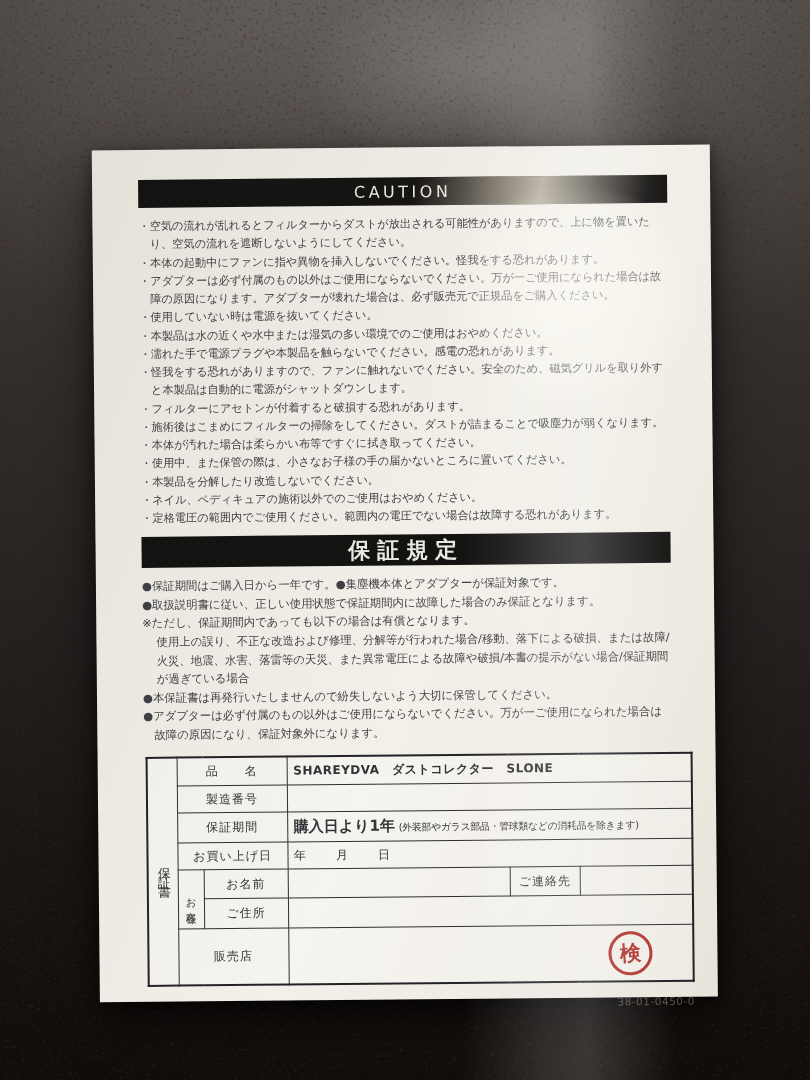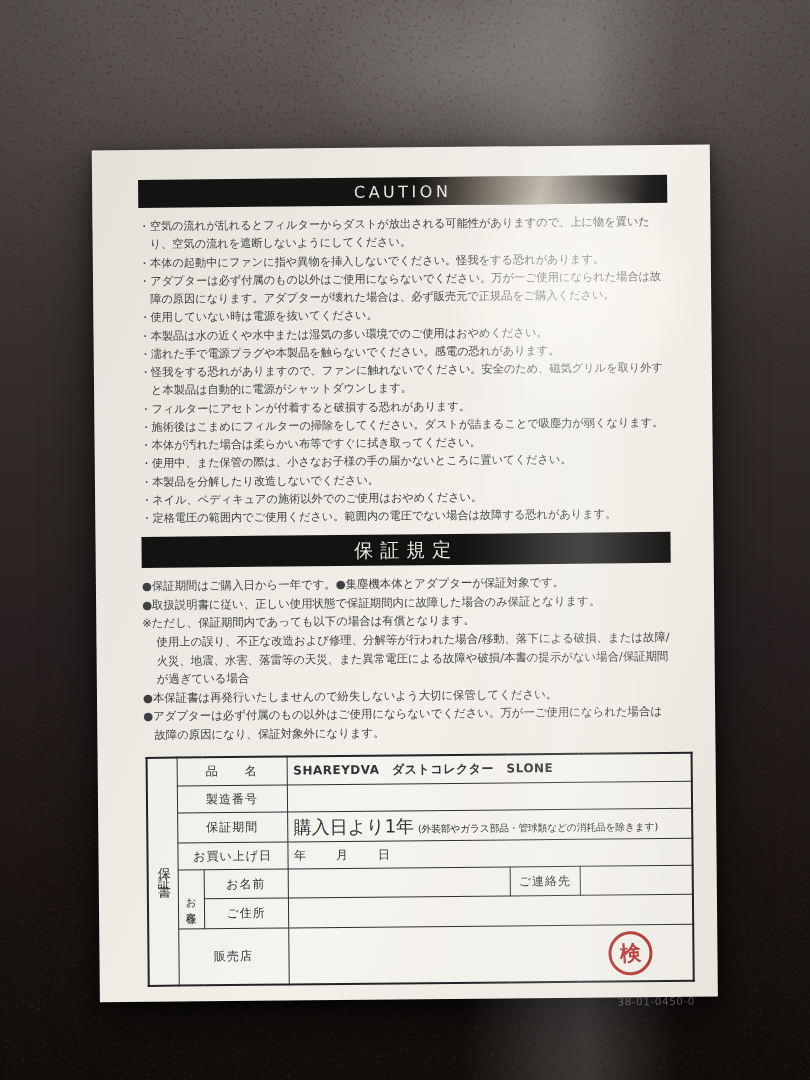--- a/index.html
+++ b/index.html
@@ -30,41 +30,41 @@
   .bar{position:relative;height:28px;display:flex;align-items:center;justify-content:center;
        background:linear-gradient(to right,#131312 0%,#161514 60%,#1c1a18 78%,#151413 100%);}
   .bar .bar-title{color:#e9e7e2;}
   .caution-bar .bar-title{font-size:16px;letter-spacing:3.5px;font-weight:500;}
   .caution-bar::after{
     content:"";position:absolute;inset:0;pointer-events:none;
     background:linear-gradient(100deg,rgba(0,0,0,0) 52%,rgba(233,221,197,0.45) 66%,rgba(242,233,212,0.72) 76%,rgba(210,198,176,0.35) 86%,rgba(0,0,0,0) 96%);
   }
   .warranty-bar{height:31px;margin-top:9px;
     background:linear-gradient(to right,#131312 0%,#141312 68%,#232120 82%,#171615 100%);}
-  .warranty-bar .bar-title{font-size:19px;letter-spacing:7px;font-weight:400;}
+  .warranty-bar .bar-title{font-size:22px;letter-spacing:7px;font-weight:700;}
   
   ul.plist{list-style:none;margin:10px 0 0 0;padding:0;font-size:11.2px;line-height:1.63;color:#403f43;}
   ul.plist li{text-indent:-11px;padding-left:11px;}
   ul.plist.wlist{margin-top:9px;font-size:11.4px;}
   ul.plist li.indent{text-indent:0;padding-left:14px;}
   
   .gtable-wrap{position:relative;left:2px;width:547px;margin-top:13px;}
   table.gtable{border-collapse:collapse;table-layout:fixed;width:547px;
     border:2.6px solid #232227;background:rgba(255,255,255,0.25);}
   table.gtable td{border:1.3px solid #2f2e33;padding:1px 6px;font-size:12px;color:#333236;overflow:hidden;}
   td.side-cell{width:30px;text-align:center;vertical-align:middle;}
   .v-text{writing-mode:vertical-rl;letter-spacing:9px;font-size:13px;font-weight:500;display:inline-block;}
   td.sub-cell{width:26px;text-align:center;vertical-align:middle;padding:1px 2px;}
   .v-text-sm{writing-mode:vertical-rl;letter-spacing:1.5px;font-size:10.5px;display:inline-block;}
   td.lbl{text-align:center;font-weight:500;letter-spacing:1px;}
   td.val{text-align:left;}
   .r1 td{height:25px;} .r2 td{height:24px;} .r3 td{height:27px;} .r4 td{height:24px;}
   .r5 td{height:26px;} .r6 td{height:27px;} .r7 td{height:53px;}
   .product-val{font-weight:600;font-size:13px;letter-spacing:.5px;}
-  .period-val{font-size:18px;font-weight:400;}
+  .period-val{font-size:15px;font-weight:700;}
   .period-note{font-size:9.8px;letter-spacing:-0.2px;}
   .date-val{padding-left:116px;font-weight:500;letter-spacing:2px;}
   td.dealer-val{position:relative;}
   .stamp{
     position:absolute;right:40px;top:50%;transform:translateY(-50%) rotate(-4deg);
     width:38px;height:38px;border:3.4px solid #b23430;border-radius:50%;
     display:flex;align-items:center;justify-content:center;
     color:#b23430;font-size:21px;font-weight:700;
   }
   .code-line{width:549px;margin-top:13px;text-align:right;font-size:10.5px;color:#56534f;letter-spacing:.5px;}

